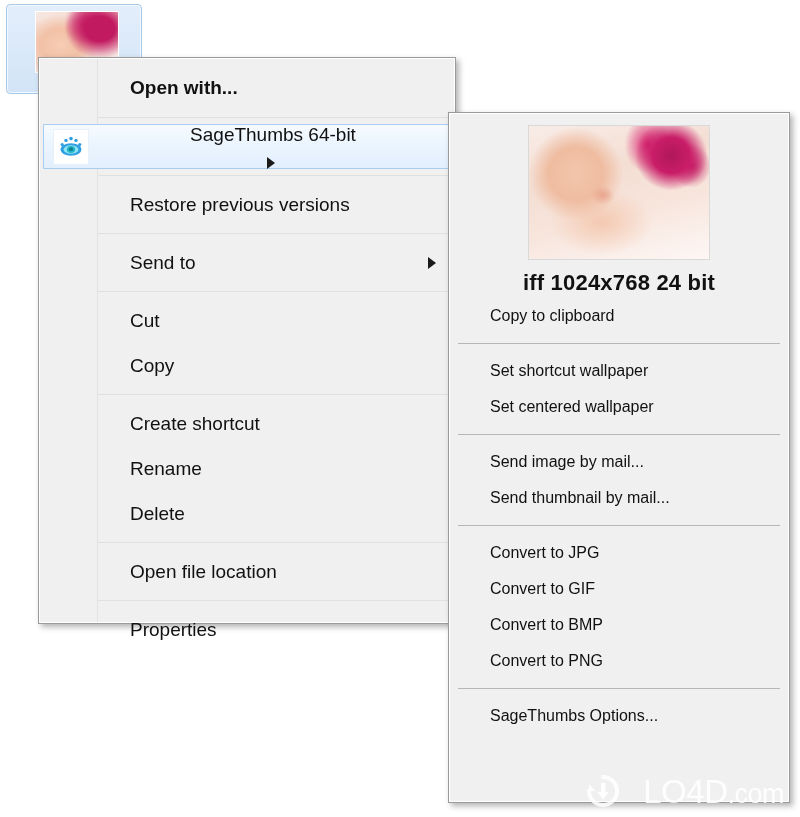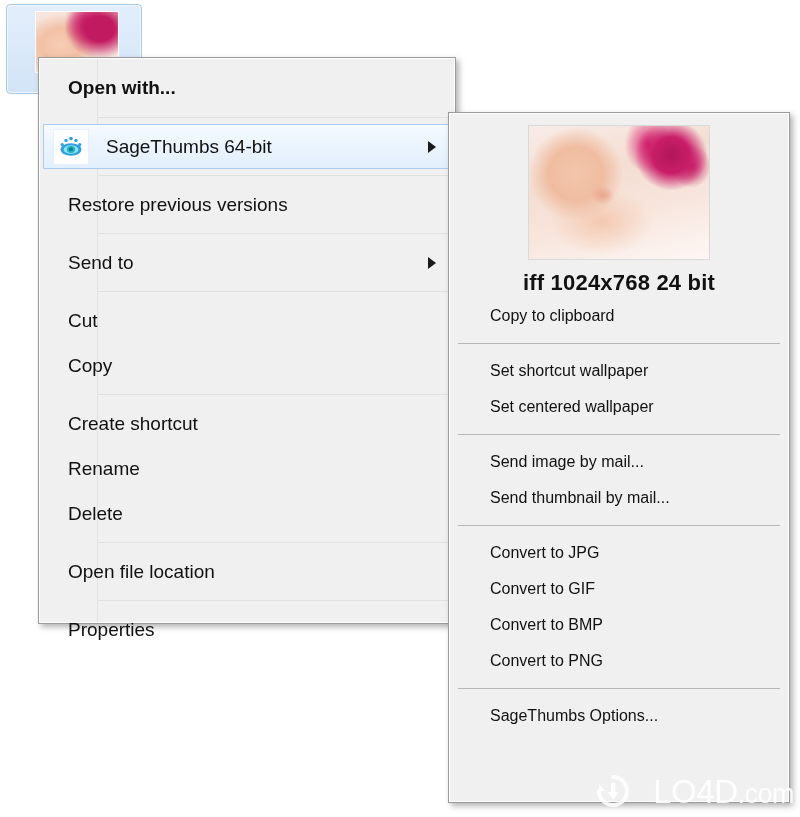--- a/index.html
+++ b/index.html
@@ -93,21 +93,21 @@
   #main-menu .items {
     position: relative;
     padding-top: 6px;
   }
 
   .mi {
     position: relative;
     display: flex;
     align-items: center;
     height: 45px;
-    padding-left: 28px;
+    padding-left: 90px;
     padding-right: 14px;
     font-size: 19px;
     color: #111111;
     white-space: nowrap;
     cursor: default;
   }
   .mi.first { height: 46px; }
   .mi .label { flex: 1 1 auto; }
   .mi .arrow {
     flex: 0 0 auto;
@@ -119,20 +119,21 @@
     margin-right: 4px;
   }
   .mi.highlight {
     background: linear-gradient(180deg, #f6fbff 0%, #eaf4fe 50%, #e2effc 100%);
     box-shadow: inset 0 0 0 1px #a8cdf0;
     border-radius: 1px;
     margin-left: 3px;
     margin-right: 3px;
     padding-left: 63px;
     padding-right: 11px;
+    flex-direction: column;
   }
   .mi .mi-icon {
     position: absolute;
     left: 11px;
     top: 50%;
     transform: translateY(-50%);
     width: 34px;
     height: 34px;
     display: flex;
     align-items: center;
@@ -206,21 +207,21 @@
   
   #watermark {
     position: absolute;
     left: 460px;
     top: 766px;
     width: 340px;
     height: 50px;
     display: flex;
     align-items: center;
     justify-content: flex-end;
-    padding-right: 6px;
+    padding-right: 16px;
     box-sizing: border-box;
     pointer-events: none;
     gap: 20px;
   }
   #watermark .wm-text {
     font-size: 33px;
     color: rgba(255,255,255,0.88);
     letter-spacing: -0.5px;
     line-height: 1;
   }

